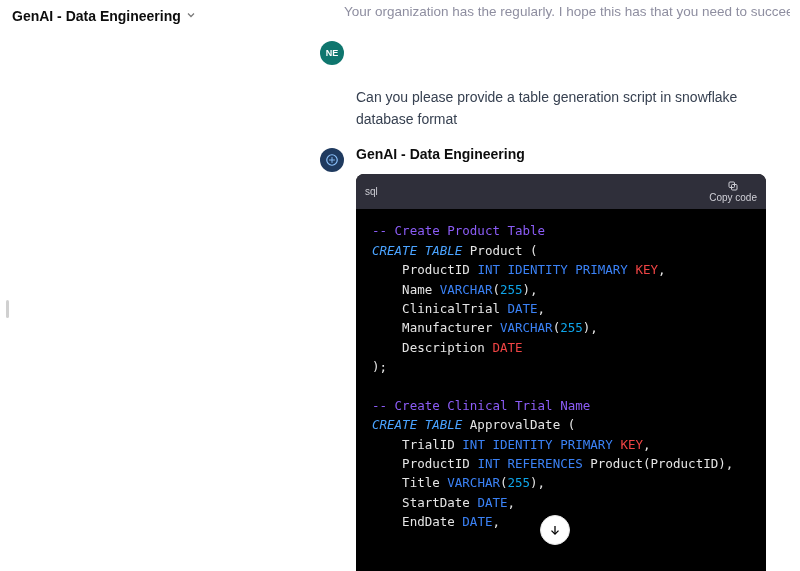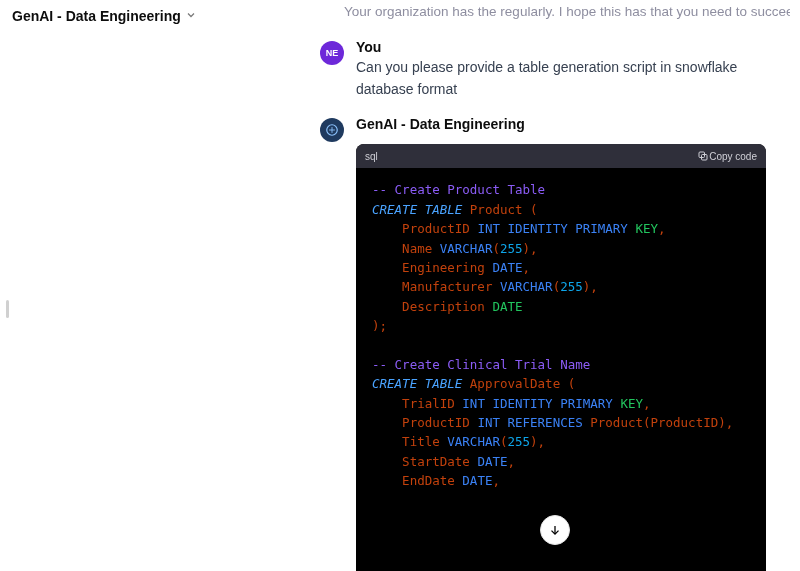--- a/index.html
+++ b/index.html
@@ -45,57 +45,57 @@
     border-radius: 50%;
     flex: 0 0 24px;
     display: flex;
     align-items: center;
     justify-content: center;
     font-size: 9px;
     font-weight: 600;
     color: #fff;
     margin-top: 2px;
   }
-  .av-user { background: #6d28d9; }
+  .av-user { background: #0f766e; }
   .av-bot  { background: #1f3a5f; }
   .who { font-weight: 700; font-size: 14px; margin-bottom: 2px; }
-  .body { font-size: 14px; line-height: 1.55; color: #374151; }
+  .body { font-size: 14px; line-height: 1.55; color: #374151; margin-top: 48px; }
   .codewrap {
     margin-top: 12px;
     border-radius: 8px;
     overflow: hidden;
     background: #000;
     font-size: 12.5px;
   }
   .codebar {
     display: flex;
     justify-content: space-between;
     align-items: center;
     background: #2f2f3a;
     color: #cfcfd6;
     font-size: 10px;
     padding: 6px 9px;
   }
-  .copy { display: flex; align-items: center; gap: 0; cursor: pointer; }
+  .copy { display: flex; align-items: center; gap: 0; cursor: pointer; flex-direction: column; }
   .copy svg { width: 12px; height: 12px; }
   pre {
     padding: 12px 16px 16px 16px;
     font-family: ui-monospace, SFMono-Regular, Menlo, Consolas, monospace;
     font-size: 12.5px;
     line-height: 1.55;
     color: #e6e6e6;
     white-space: pre;
     overflow: hidden;
   }
   .c  { color: #8b5cf6; }   
   .kw { color: #4aa3ff; font-style: italic; }   
   .ty { color: #3b82f6; }   
   .nm { color: #0ea5e9; }   
-  .id { color: #c2410c; }
-  .kw2{ color: #22c55e; }   
+  .id { color: #e5e5e5; }
+  .kw2{ color: #ef4444; }   
   .scroll-fab {
     position: absolute;
     left: 540px;
     bottom: 26px;
     width: 30px; height: 30px;
     border-radius: 50%;
     background: #fff;
     border: 1px solid #e5e5e5;
     box-shadow: 0 1px 4px rgba(0,0,0,.12);
     display: flex;
@@ -128,21 +128,20 @@
 
 <div class="chat">
 
   <div class="faded">Your organization has the regularly. I hope this has that you need to succeed.</div>
 
   <div class="msg">
     <div class="avatar av-user">
         <span>NE</span>
       </div>
     <div>
-      <div class="who">You</div>
       <div class="body">Can you please provide a table generation script in snowflake database format</div>
     </div>
   </div>
 
   <div class="msg">
     <div class="avatar av-bot">
       <svg viewBox="0 0 24 24" width="14" height="14" fill="#8ec5ff">
           <circle cx="12" cy="12" r="9" stroke="#8ec5ff" stroke-width="2" fill="none"></circle>
           <path d="M7 12h10M12 7v10" stroke="#8ec5ff" stroke-width="1.5"></path>
         </svg>
@@ -158,21 +157,21 @@
                 <rect x="9" y="9" width="11" height="11" rx="2"></rect>
                 <rect x="4" y="4" width="11" height="11" rx="2"></rect>
               </svg>
             <span>Copy code</span>
           </span>
         </div>
 <pre><span class="c">-- Create Product Table</span>
 <span class="kw">CREATE TABLE</span> <span class="id">Product</span> <span class="id">(</span>
     <span class="id">ProductID</span> <span class="ty">INT IDENTITY PRIMARY</span> <span class="kw2">KEY</span><span class="id">,</span>
     <span class="id">Name</span> <span class="ty">VARCHAR</span><span class="id">(</span><span class="nm">255</span><span class="id">)</span><span class="id">,</span>
-    <span class="id">Engineering</span> <span class="ty">DATE</span><span class="id">,</span>
+    <span class="id">ClinicalTrial</span> <span class="ty">DATE</span><span class="id">,</span>
     <span class="id">Manufacturer</span> <span class="ty">VARCHAR</span><span class="id">(</span><span class="nm">255</span><span class="id">)</span><span class="id">,</span>
     <span class="id">Description</span> <span class="kw2">DATE</span>
 <span class="id">)</span><span class="id">;</span>
 
 <span class="c">-- Create Clinical Trial Name</span>
 <span class="kw">CREATE TABLE</span> <span class="id">ApprovalDate</span> <span class="id">(</span>
     <span class="id">TrialID</span> <span class="ty">INT IDENTITY PRIMARY</span> <span class="kw2">KEY</span><span class="id">,</span>
     <span class="id">ProductID</span> <span class="ty">INT</span> <span class="ty">REFERENCES</span> <span class="id">Product(ProductID)</span><span class="id">,</span>
     <span class="id">Title</span> <span class="ty">VARCHAR</span><span class="id">(</span><span class="nm">255</span><span class="id">)</span><span class="id">,</span>
     <span class="id">StartDate</span> <span class="ty">DATE</span><span class="id">,</span>

